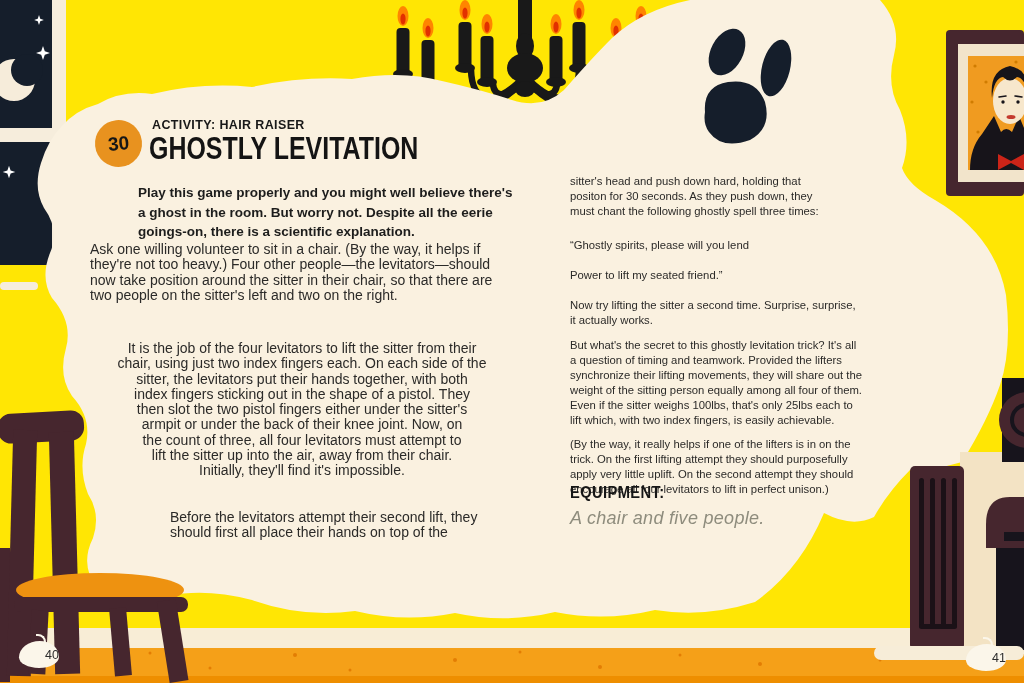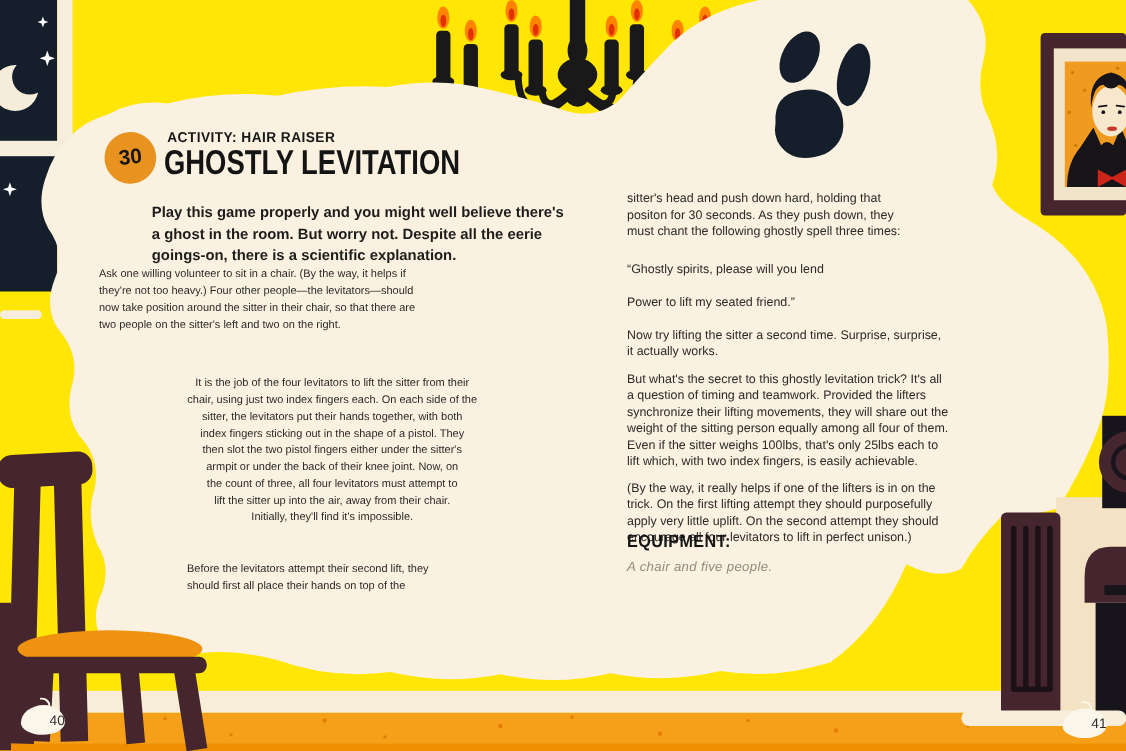--- a/index.html
+++ b/index.html
@@ -3,34 +3,34 @@
 <meta charset="utf-8">
 <style>
   html,body{margin:0;padding:0;}
   .canvas{position:relative;width:1024px;height:683px;overflow:hidden;background:#FFE604;font-family:"Liberation Sans",sans-serif;}
   .bg{position:absolute;inset:0;}
   .txt{position:absolute;color:#2b2a28;white-space:pre-line;}
   .eyebrow{left:152px;top:117px;font-size:13px;font-weight:800;letter-spacing:.4px;color:#181818;transform:scaleX(.96);transform-origin:left top;}
   .title{left:149px;top:131px;font-size:29px;font-weight:800;letter-spacing:0;color:#141414;transform:scaleX(.86) scaleY(1.08);transform-origin:left top;}
   .num-circle{position:absolute;left:95px;top:120px;width:47px;height:47px;border-radius:50%;background:#E8921F;display:flex;align-items:center;justify-content:center;font-size:19px;font-weight:800;color:#161616;transform:rotate(-6deg);}
   .intro{left:90px;top:183px;width:440px;font-size:13.5px;font-weight:700;line-height:19.5px;color:#1d1d1c;margin-left:48px;}
-  .lcol{font-size:10px;line-height:15.3px;}
+  .lcol{font-size:14px;line-height:15.3px;}
   .lp1{left:90px;top:242px;width:430px;}
   .lp2{left:86px;top:309px;width:432px;text-align:center;margin-top:32px;}
   .lp3{left:170px;top:455px;width:330px;}
   .lp4{left:170px;top:510px;width:330px;}
   .rcol{font-size:11.3px;line-height:15px;margin-top:12px;}
   .rp1{left:570px;top:162px;width:360px;}
   .rq1{left:570px;top:226px;width:360px;}
   .rq2{left:570px;top:256px;width:360px;}
   .rp2{left:570px;top:286px;width:360px;}
   .rp3{left:570px;top:326px;width:360px;}
   .rp4{left:570px;top:425px;width:360px;}
   .eq-head{left:570px;top:484px;font-size:16px;font-weight:800;letter-spacing:.4px;color:#161616;transform:scaleX(.92);transform-origin:left top;}
-  .eq-text{left:570px;top:508px;font-size:12px;font-style:italic;color:#8e8c7d;letter-spacing:.3px;}
+  .eq-text{left:570px;top:508px;font-size:18px;font-style:italic;color:#8e8c7d;letter-spacing:.3px;}
   .page-badge{position:absolute;width:40px;height:27px;background:#FBF6EA;border-radius:52% 48% 50% 50% / 60% 58% 42% 40%;display:flex;align-items:center;justify-content:flex-end;font-size:12.5px;color:#2d2d2d;}
   .badge-40{left:19px;top:641px;}
   .badge-41{left:966px;top:644px;}
   .stem{position:absolute;top:-7px;left:17px;width:8px;height:8px;border:2px solid #FBF6EA;border-bottom:none;border-left:none;border-radius:0 8px 0 0;}
 </style>
 </head>
 <body>
 
 <div class="canvas">
 

